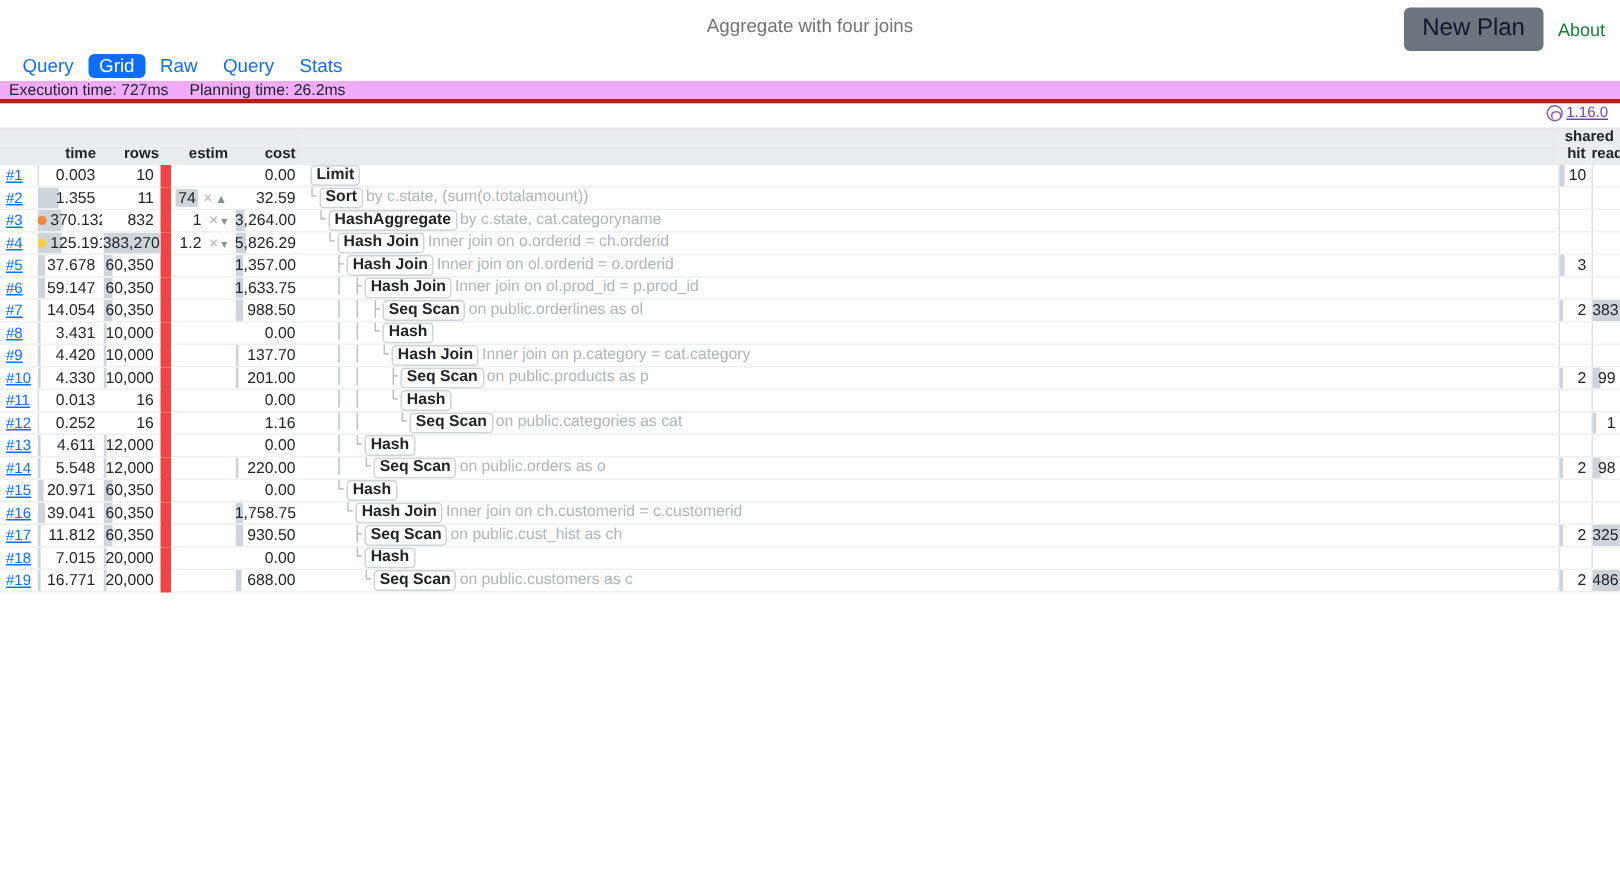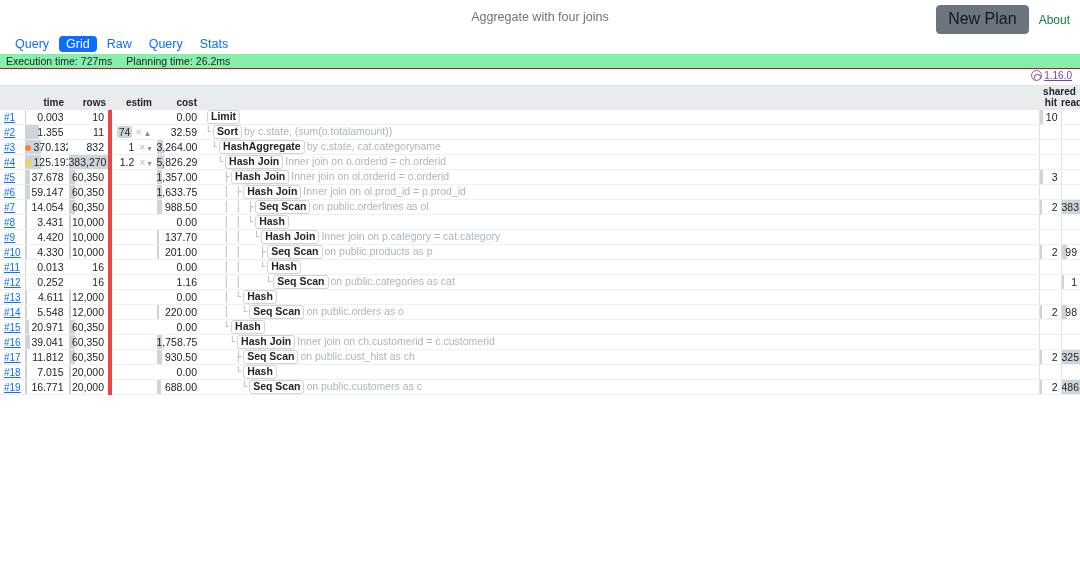--- a/index.html
+++ b/index.html
@@ -75,22 +75,22 @@
 
   
   .timings {
     height: 15px;
     display: flex;
     align-items: center;
     gap: 14px;
     padding-left: 6px;
     font-size: 10.5px;
     color: #212529;
-    background: #86efac;
-    border-bottom: 1px solid #b91c1c;
+    background: #f0abfc;
+    border-bottom: 3px solid #b91c1c;
   }
   .timings .tv { margin-left: 3px; }
 
   
   .verstrip {
     height: 17px;
     position: relative;
     background: #ffffff;
     border-bottom: 1px solid #e3e3e3;
   }
@@ -208,21 +208,21 @@
     z-index: 1;
     vertical-align: middle;
   }
   .dot.orange { background: #f0853a; }
   .dot.yellow { background: #f7d047; }
 
   .estimcell {
     position: relative;
     text-align: right;
     padding-right: 4px;
-    border-left: 4px solid #ef4444;
+    border-left: 7px solid #ef4444;
   }
   .estimcell .ebadge {
     display: inline-block;
     background: #ced4da;
     padding: 0 2px;
     border-radius: 2px;
     position: relative;
     z-index: 1;
   }
   .estimcell .xsym { color: #adb5bd; margin: 0 2px 0 3px; }

